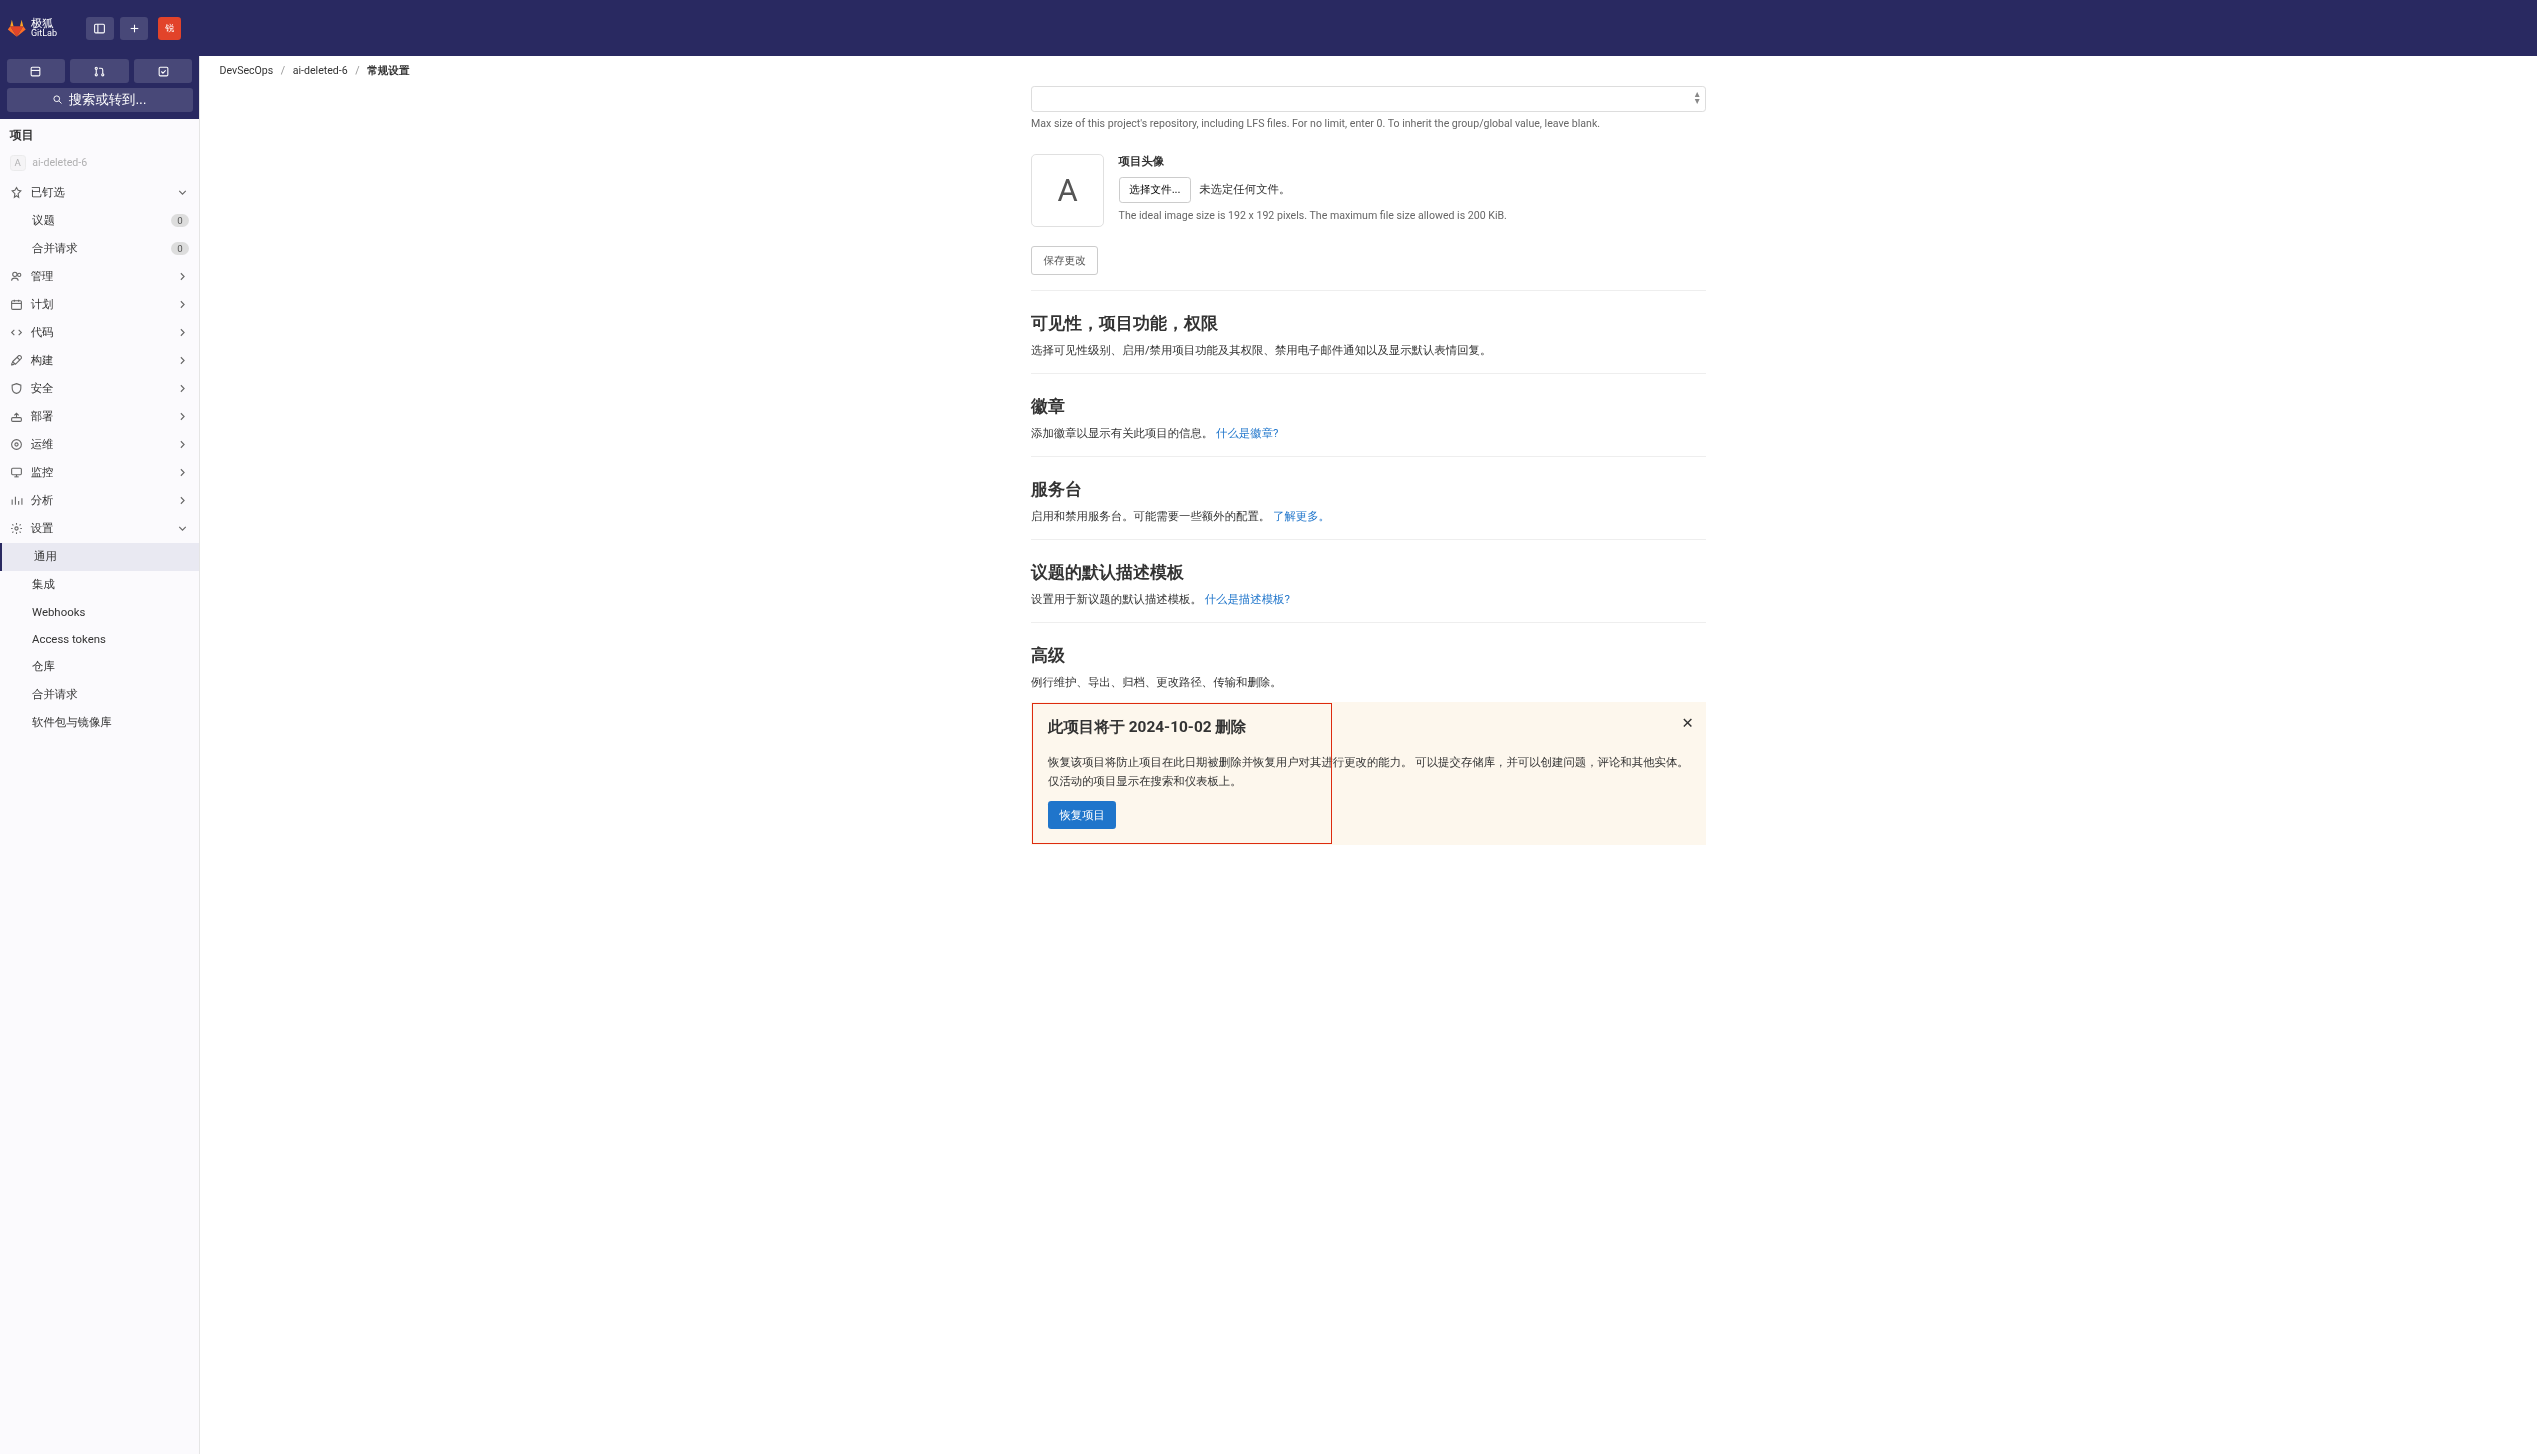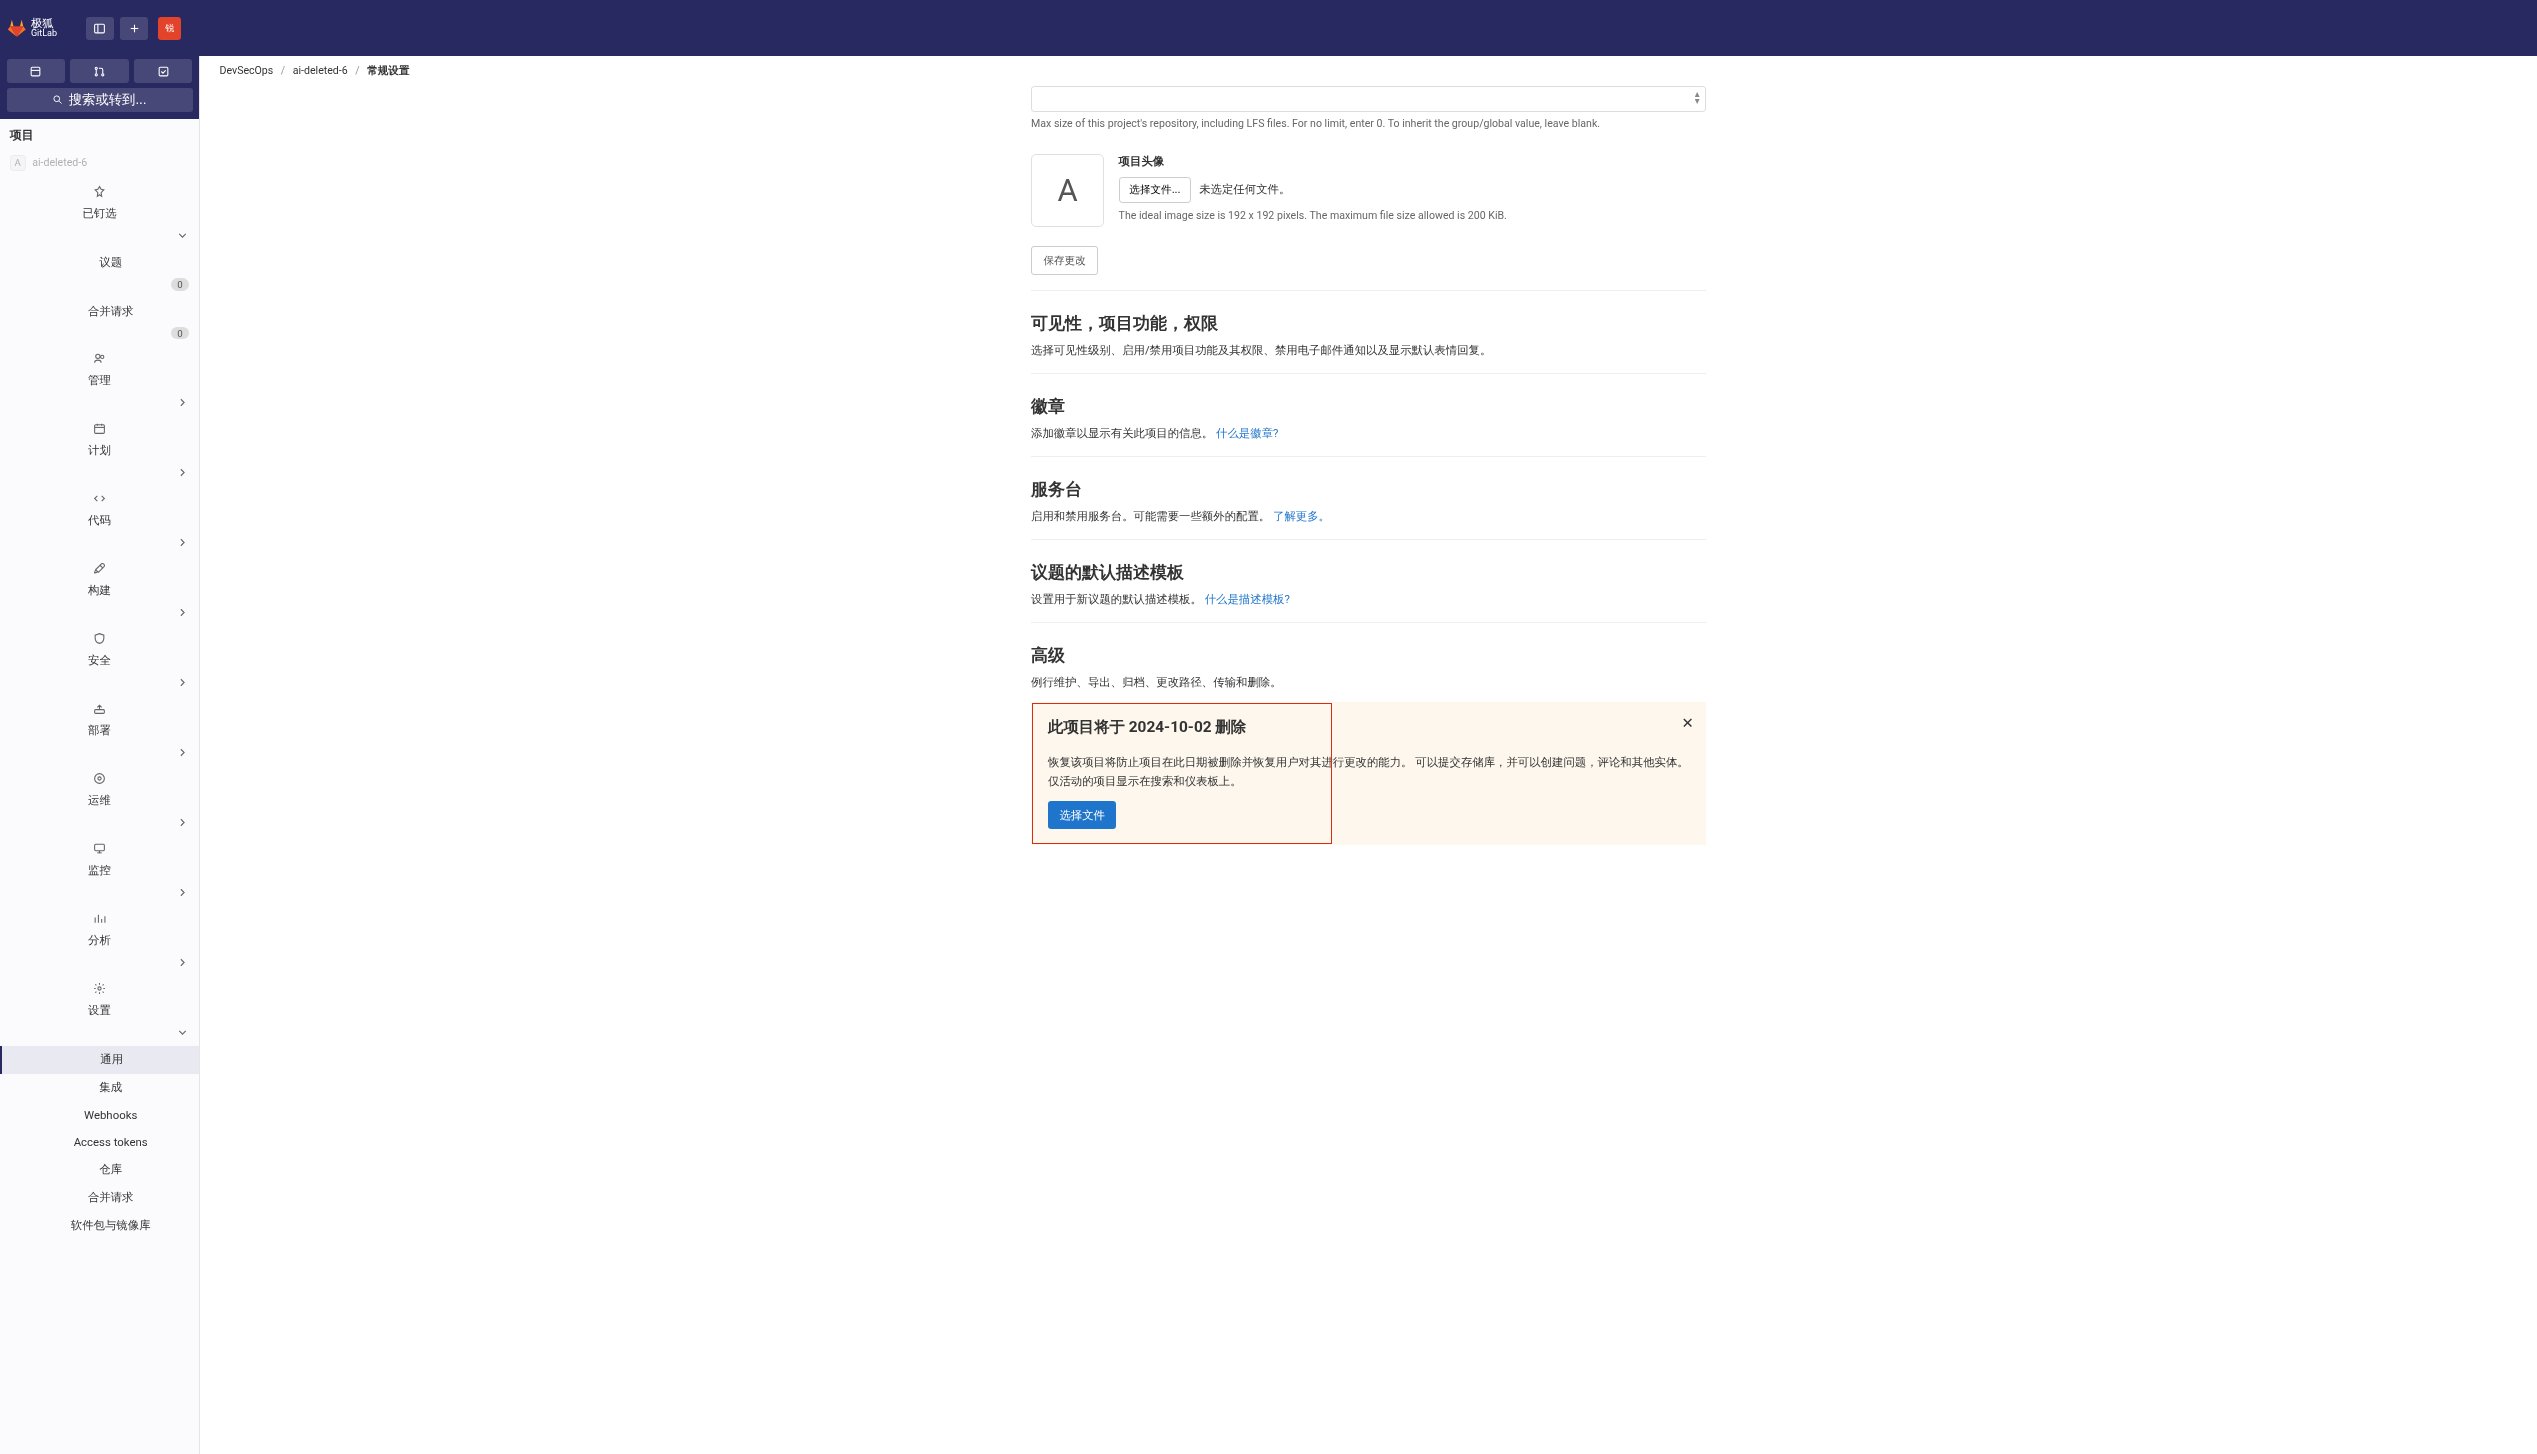--- a/index.html
+++ b/index.html
@@ -21,21 +21,21 @@
     .sidebar-top-btn { flex: 1; background: rgba(255,255,255,0.15); border: none; height: 24px; border-radius: 3.2px; display: flex; align-items: center; justify-content: center; cursor: pointer; }
     .sidebar-top-btn svg { width: 13px; height: 13px; stroke: #fff; fill: none; }
     .search-btn { width: 100%; background: rgba(255,255,255,0.15); border: none; height: 24px; border-radius: 3.2px; color: #fff; display: flex; align-items: center; justify-content: center; gap: 4.9px; cursor: pointer; }
     .search-btn svg { width: 11.4px; height: 11.4px; stroke: #fff; fill: none; }
     
     .section-title { padding: 8px 9.7px; font-size: 12px; font-weight: 600; color: #333; }
     .proj-avatar-row { display: flex; align-items: center; gap: 6.5px; padding: 3.2px 9.7px 8px; opacity: 0.5; }
     .proj-avatar { width: 16px; height: 16px; background: #f0f0f0; border: 0.8px solid #ddd; border-radius: 3.2px; display: flex; align-items: center; justify-content: center; font-size: 9.7px; color: #666; }
     .proj-name { font-size: 10.6px; color: #666; }
     
-    .nav-item { display: flex; align-items: center; padding: 6.5px 9.7px; gap: 8px; cursor: pointer; color: #333; flex-direction: column; }
+    .nav-item { display: flex; align-items: center; padding: 6.5px 9.7px; gap: 8px; cursor: pointer; color: #333; }
     .nav-item.active { background: #e9e9f2; border-left: 2.4px solid #292961; padding-left: 7.3px; }
     .nav-item.sub { padding-left: 32px; }
     .nav-item svg { width: 13px; height: 13px; stroke: #666; fill: none; flex-shrink: 0; }
     .nav-item .chevron { margin-left: auto; }
     .nav-item .badge { margin-left: auto; background: #ddd; border-radius: 8px; padding: 0.8px 6.5px; font-size: 9.7px; color: #555; }
     
     .main { flex: 1; overflow-y: auto; background: #fff; }
     .breadcrumb { padding: 8px 19.5px; font-size: 10.6px; color: #666; }
     .breadcrumb a { color: #333; text-decoration: none; cursor: pointer; }
     .breadcrumb .sep { margin: 0 4.9px; color: #999; }
@@ -339,19 +339,19 @@
 
       <div class="section">
         <h2>高级</h2>
         <div class="section-desc">例行维护、导出、归档、更改路径、传输和删除。</div>
       </div>
 
       <div class="alert-box">
         <div class="alert-highlight"></div>
         <h3>此项目将于 2024-10-02 删除</h3>
         <div class="alert-text">恢复该项目将防止项目在此日期被删除并恢复用户对其进行更改的能力。 可以提交存储库，并可以创建问题，评论和其他实体。 仅活动的项目显示在搜索和仪表板上。</div>
-        <button class="restore-btn">选择文件</button>
+        <button class="restore-btn">恢复项目</button>
         <button class="alert-close">✕</button>
       </div>
     </div>
   </div>
 </div>
 
 
 </body></html>

